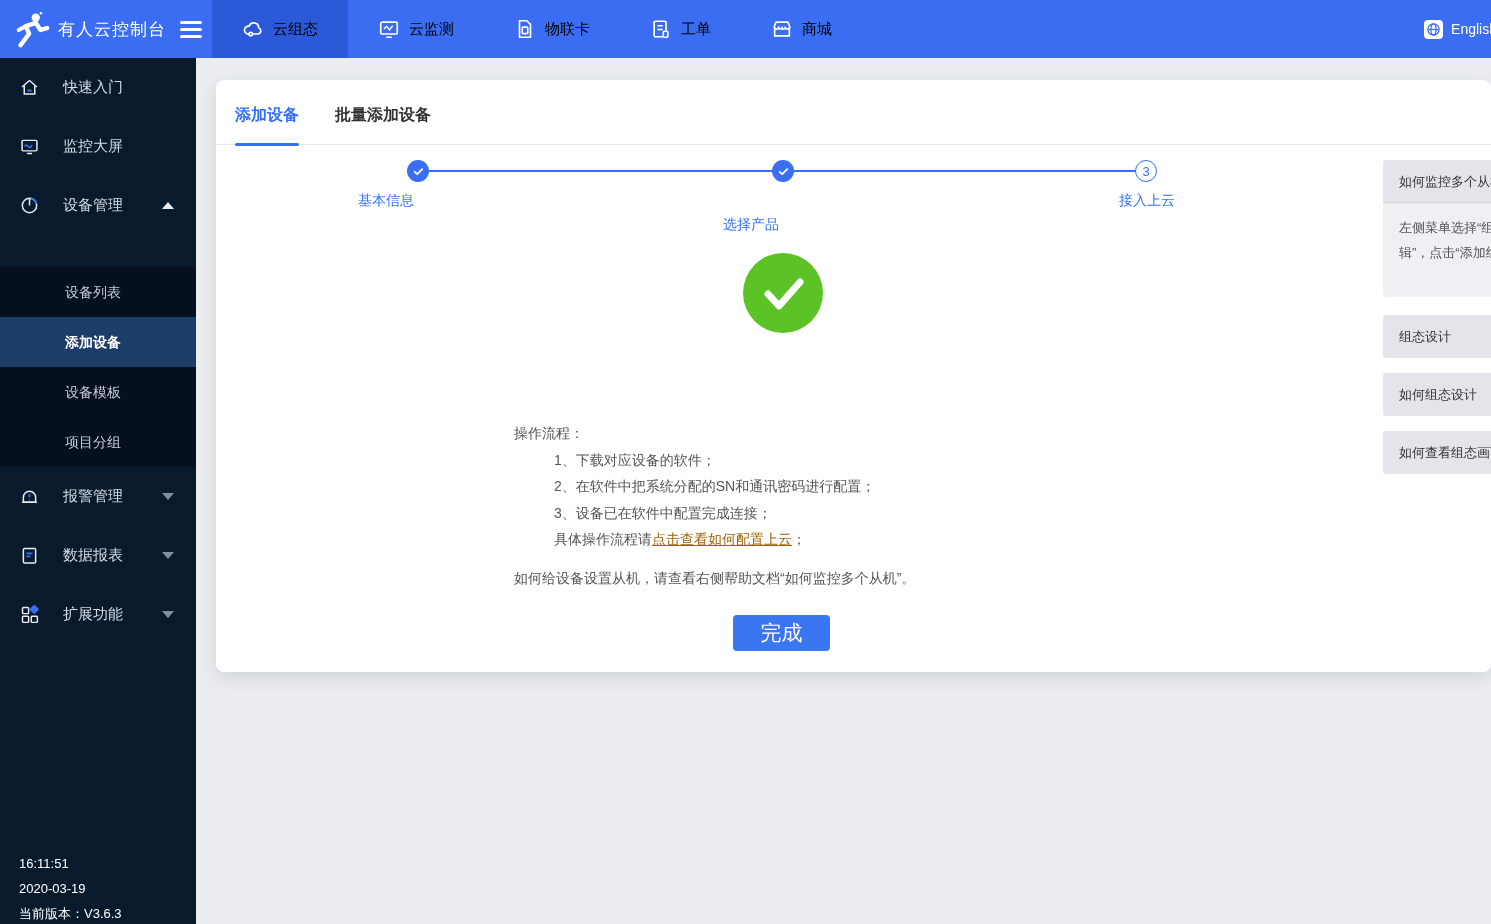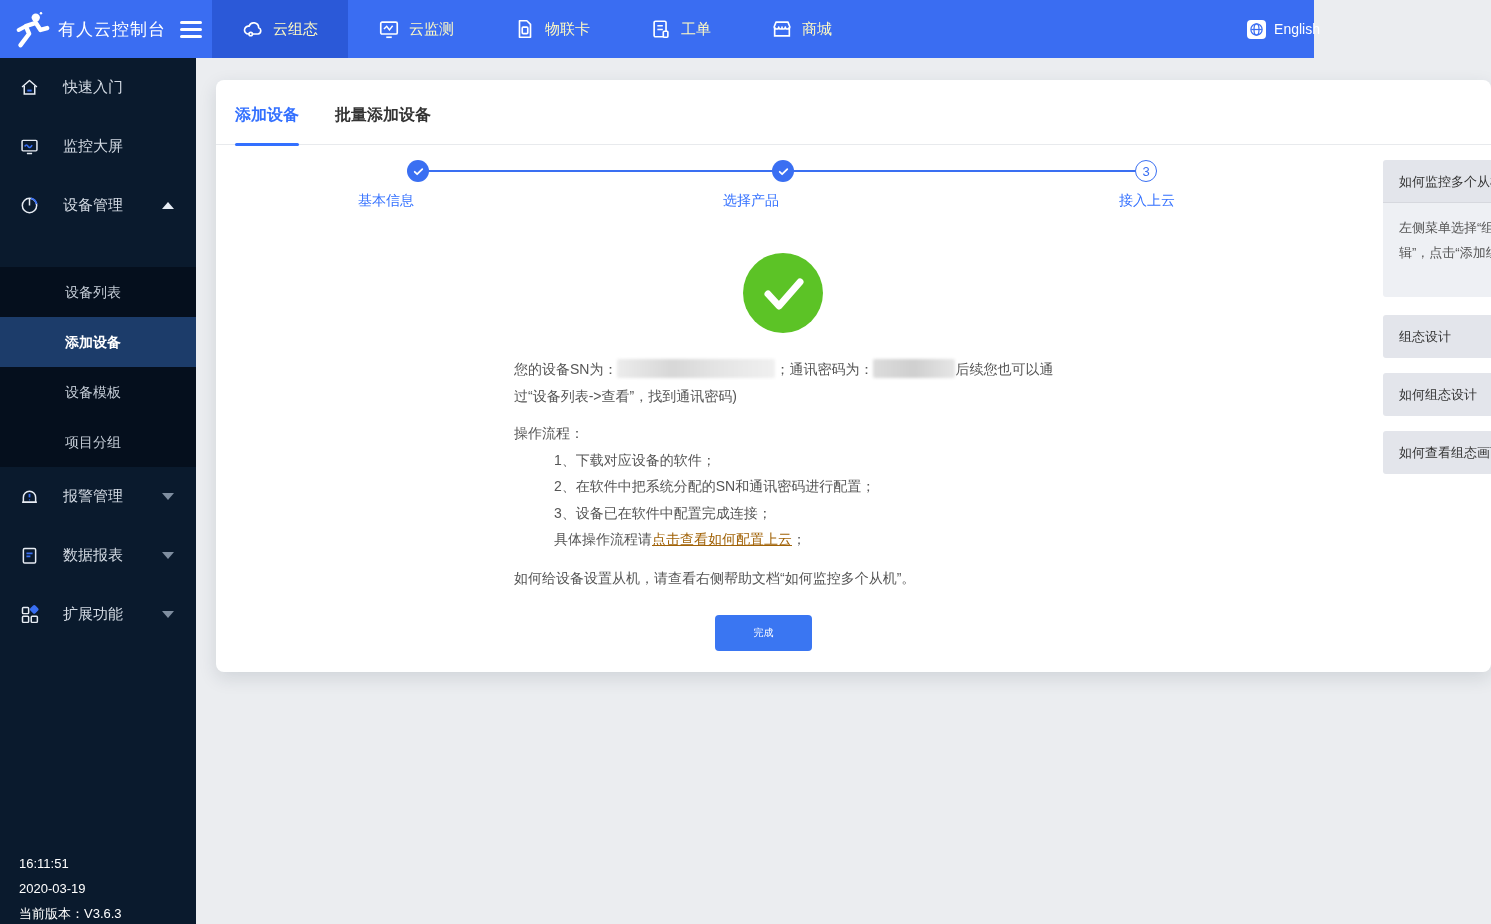--- a/index.html
+++ b/index.html
@@ -1,29 +1,29 @@
 <!DOCTYPE html>
 <html><head>
 <meta charset="utf-8">
 <style>
   * { margin:0; padding:0; box-sizing:border-box; }
   html,body { width:1491px; height:924px; overflow:hidden; background:#ebedf0;
     font-family:"Liberation Sans","DejaVu Sans",sans-serif; }
   body { position:relative; }
 
   
-  .topnav { position:absolute; left:0; top:0; width:1314px; height:58px;
+  .topnav { position:absolute; left:0; top:0; width:1491px; height:58px;
     background:#3a6df2; display:flex; align-items:stretch; z-index:30; }
   .logo-area { width:212px; display:flex; align-items:center; padding-left:12px; flex:0 0 212px; }
   .logo-svg { width:38px; height:38px; }
   .logo-title { color:#fff; font-size:17px; margin-left:8px; letter-spacing:1px; white-space:nowrap; }
   .hamburger { margin-left:14px; width:22px; cursor:pointer; }
   .hamburger span { display:block; height:3px; background:#fff; border-radius:2px; margin:4px 0; }
   .nav-tabs { display:flex; align-items:stretch; }
-  .nav-tab { display:flex; align-items:center; padding:0 30px; color:#fef9c3; font-size:15px;
+  .nav-tab { display:flex; align-items:center; padding:0 30px; color:#000000; font-size:15px;
     cursor:pointer; white-space:nowrap; }
   .nav-tab.active { background:#2b59d8; }
   .nav-tab .nicon { width:22px; height:22px; margin-right:9px; display:inline-flex; }
   .nav-spacer { flex:1; }
   .lang { display:flex; align-items:center; color:#fff; font-size:14px; padding-right:0;
     margin-right:-6px; cursor:pointer; white-space:nowrap; }
   .globe-box { width:19px; height:19px; background:#fff; border-radius:4px; margin-right:8px;
     display:inline-flex; align-items:center; justify-content:center; }
 
   
@@ -75,22 +75,22 @@
   .blur-sn { width:158px; }
   .blur-pw { width:82px; background:linear-gradient(90deg,#dcdcdc,#cfcfcf,#e6e6e6); }
 
   .process { position:absolute; left:298px; top:340px; color:#555; font-size:14px; }
   .process .pline { height:26.5px; line-height:26.5px; }
   .process .indent { padding-left:40px; }
   .link { color:#a16207; text-decoration:underline; cursor:pointer; }
 
   .slave-note { position:absolute; left:298px; top:490px; color:#555; font-size:14px; }
 
-  .finish-btn { position:absolute; left:499px; top:535px; width:97px; height:36px;
-    background:#3a76f2; color:#fff; font-size:10px; border:none; border-radius:4px;
+  .finish-btn { position:absolute; left:517px; top:535px; width:97px; height:36px;
+    background:#3a76f2; color:#fff; font-size:21px; border:none; border-radius:4px;
     cursor:pointer; font-family:Liberation Serif, serif; }
 
   
   .help-panel { position:absolute; left:1383px; top:160px; width:170px; z-index:15; }
   .help-acc-header { height:43px; line-height:43px; background:#e3e5eb; color:#333;
     font-size:13px; padding:0 16px; border-bottom:1px solid #d6d8de;
     border-radius:3px 3px 0 0; cursor:pointer; white-space:nowrap; overflow:hidden; }
   .help-acc-body { height:94px; background:#eef0f4; color:#555; font-size:13px;
     padding:12px 16px; line-height:25px; border-radius:0 0 3px 3px; white-space:nowrap; }
   .help-item { height:43px; line-height:43px; background:#e3e5eb; color:#333; font-size:13px;
@@ -284,35 +284,31 @@
     <div class="step-circle done" style="left:556px;">
       <svg viewBox="0 0 24 24" width="13" height="13" fill="none" stroke="#fff" stroke-width="3.2" stroke-linecap="round" stroke-linejoin="round">
           <path d="M5 12.5 l4.5 4.5 L19 7.5"></path>
         </svg>
     </div>
     <div class="step-circle current" style="left:919px;">
       <span>3</span>
     </div>
 
     <div class="step-label" style="left:142px;">基本信息</div>
-    <div class="step-label" style="left:507px;">选择产品</div>
+    <div class="step-label" style="left:507px;margin-top:24px;">选择产品</div>
     <div class="step-label" style="left:903px;">接入上云</div>
   </div>
 
   <div class="big-check">
     <svg width="80" height="80" viewBox="0 0 80 80">
       <circle cx="40" cy="40" r="40" fill="#5cc326"></circle>
       <path d="M25 41 l11 12 l21 -24" stroke="#fff" stroke-width="7" fill="none" stroke-linecap="round" stroke-linejoin="round"></path>
     </svg>
   </div>
 
-  <div class="result-text">
-    <span>您的设备SN为：</span><span class="blur-box blur-sn"></span><span>；通讯密码为：</span><span class="blur-box blur-pw"></span><span>后续您也可以通</span><br>
-    <span>过“设备列表-&gt;查看”，找到通讯密码)</span>
-  </div>
 
   <div class="process">
     <div class="pline">操作流程：</div>
     <div class="pline indent">1、下载对应设备的软件；</div>
     <div class="pline indent">2、在软件中把系统分配的SN和通讯密码进行配置；</div>
     <div class="pline indent">3、设备已在软件中配置完成连接；</div>
     <div class="pline indent"><span>具体操作流程请</span><span class="link">点击查看如何配置上云</span><span>；</span></div>
   </div>
 
   <div class="slave-note">如何给设备设置从机，请查看右侧帮助文档“如何监控多个从机”。</div>

